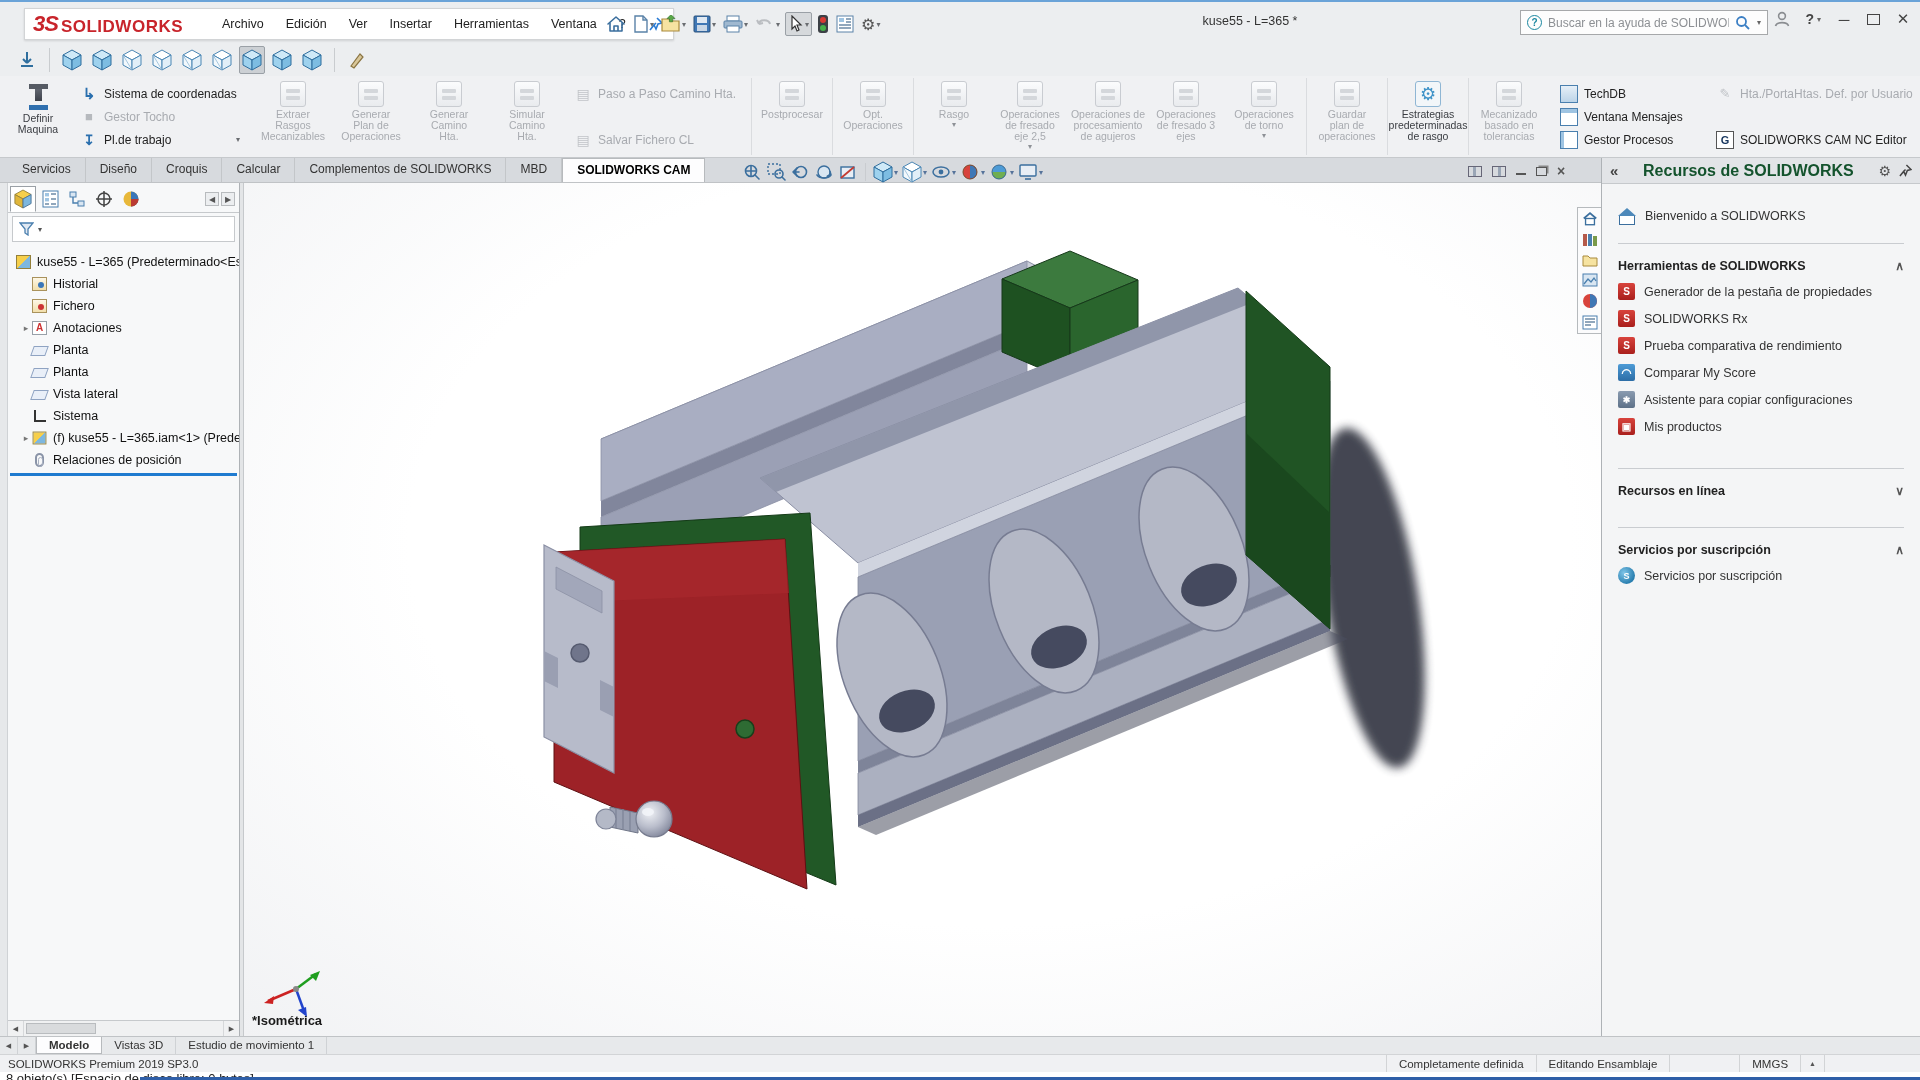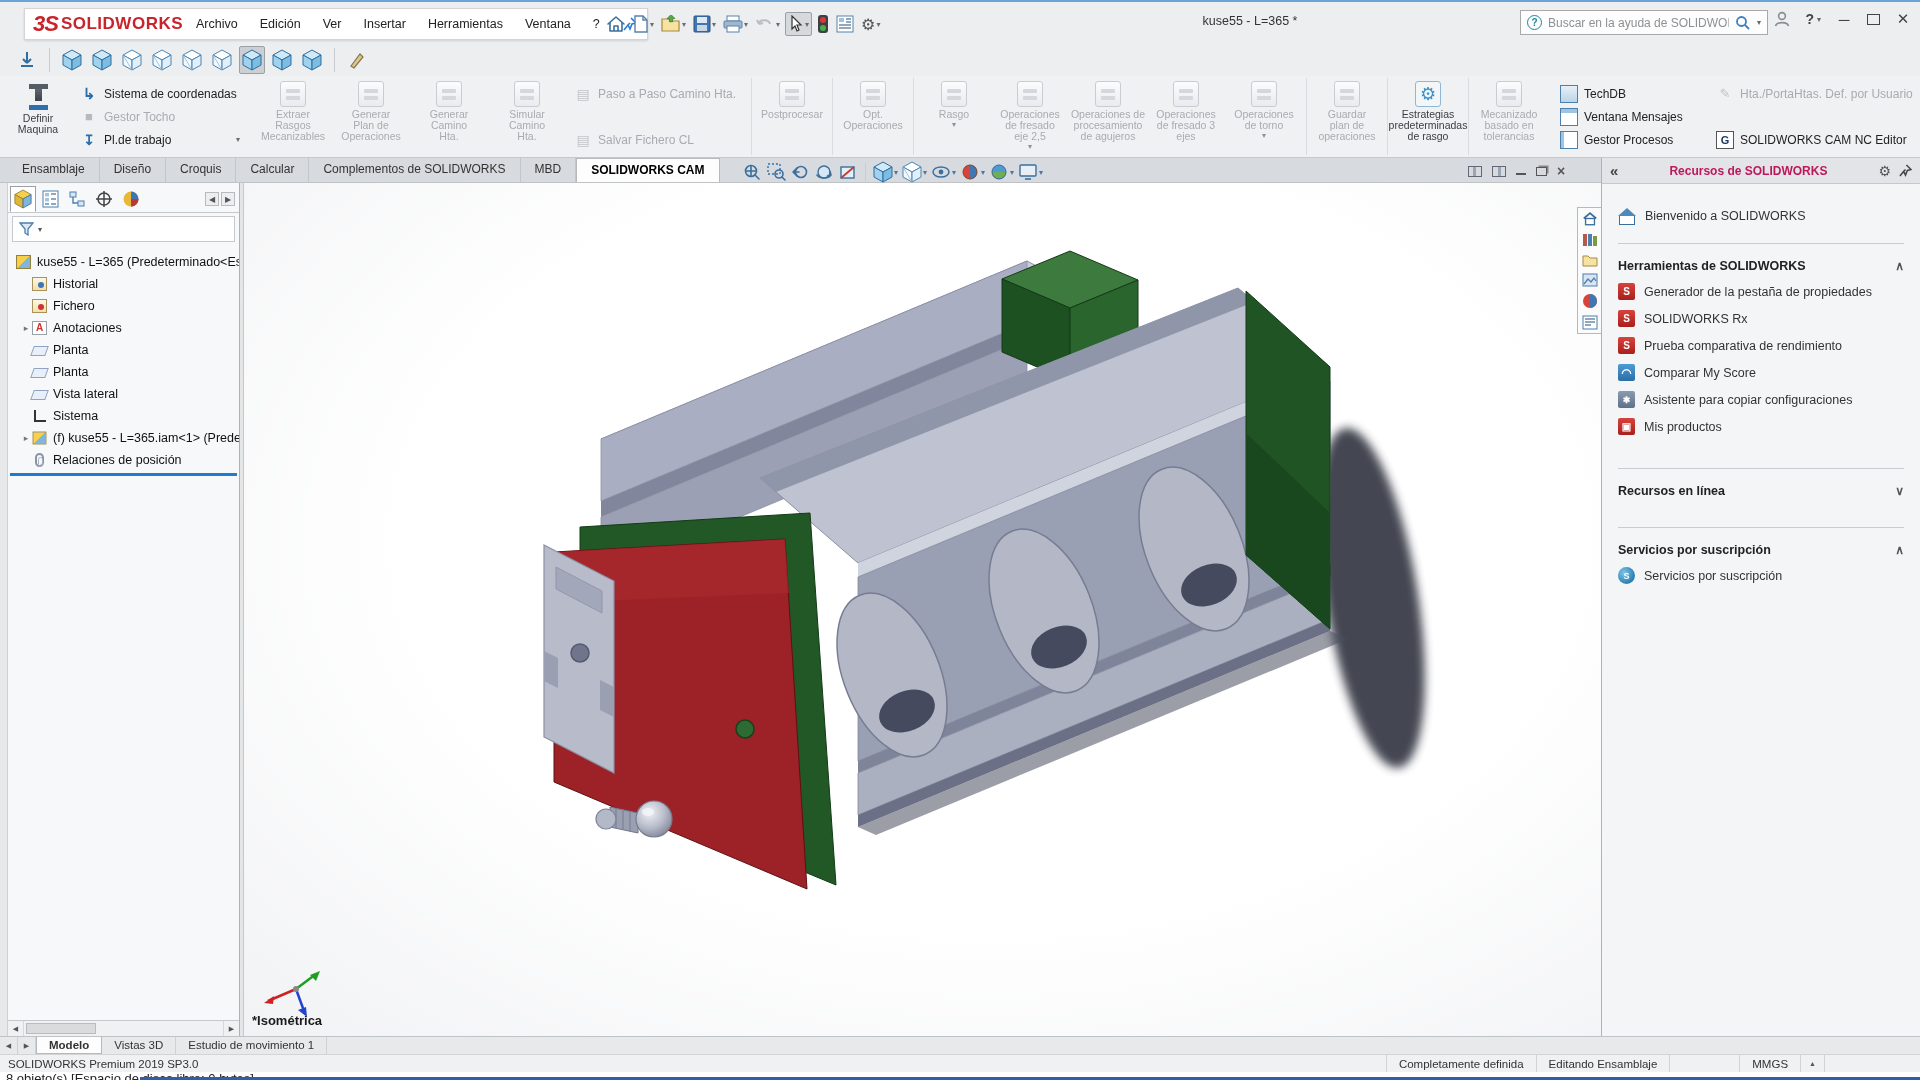--- a/index.html
+++ b/index.html
@@ -4,21 +4,21 @@
 <style>
   *{box-sizing:border-box;margin:0;padding:0}
   html,body{width:1920px;height:1080px;overflow:hidden}
   body{font-family:"Liberation Sans",sans-serif;font-size:12px;color:#222;background:#eceef0}
   #app{position:relative;width:1920px;height:1080px;background:#eceef0;border-top:2px solid #6aa3d8}
 
   
   .titlebar{position:absolute;left:0;top:0;width:100%;height:40px}
   .menu-strip{position:absolute;left:24px;top:6px;height:32px;display:flex;align-items:center;background:#fff;
     border:1px solid #d2d4d6;box-shadow:0 1px 2px rgba(0,0,0,.12);padding:0 10px 0 8px;gap:2px}
-  .logo{display:flex;align-items:center;cursor:default}
+  .logo{display:flex;align-items:flex-end;margin-right:26px;cursor:default}
   .logo .mark{color:#c8242b;font-weight:800;font-style:italic;font-size:22px;letter-spacing:-1px;margin-right:3px}
   .logo .name{color:#c8242b;font-weight:700;font-size:17px;letter-spacing:.5px}
   .menu-item{padding:6px 11px;font-size:12.5px;color:#222;cursor:default}
   .pin-btn{margin-left:10px;display:flex;align-items:center}
   .qat{position:absolute;left:604px;top:8px;height:28px;display:flex;align-items:center;gap:3px}
   .qat .qbtn{display:flex;align-items:center;gap:1px;padding:2px;border-radius:2px}
   .qat .dd{font-size:8px;color:#6a6d71}
   .qat .pressed{background:#d6d9dc;border:1px solid #9aa0a6}
   .doc-title{position:absolute;left:1090px;top:12px;width:320px;text-align:center;font-size:12.5px;color:#333}
   .searchbox{position:absolute;right:152px;top:8px;width:248px;height:25px;background:#fdfdfd;border:1px solid #a6a8aa;
@@ -131,21 +131,21 @@
 
   
   .viewport{position:absolute;left:244px;top:0;width:1357px;height:100%;background:radial-gradient(ellipse at 55% 42%,#ffffff 55%,#f1f2f4 100%);overflow:hidden}
   .view-label{position:absolute;left:8px;bottom:8px;font-size:13px;font-weight:700;color:#1a1a1a}
   
   .side-strip{position:absolute;right:0;top:24px;width:24px;background:#fbfbfc;border:1px solid #b6babd;border-right:none;display:flex;flex-direction:column;align-items:center;padding:3px 0;gap:6px}
 
   
   .taskpane{position:absolute;right:0;top:156px;width:319px;height:878px;background:#f4f5f6;border-left:1px solid #aeb2b6}
   .tp-header{height:26px;background:#e2e4e7;border-bottom:1px solid #c6c9cc;display:flex;align-items:center;padding:0 8px;gap:8px}
-  .tp-header .ttl{flex:1;text-align:center;font-weight:700;font-size:12px;color:#be185d}
+  .tp-header .ttl{flex:1;text-align:center;font-weight:700;font-size:16px;color:#14532d}
   .tp-collapse{font-size:15px;color:#444;font-weight:700}
   .tp-gear{font-size:14px;color:#555}
   .tp-body{padding:18px 16px}
   .tprow{display:flex;align-items:center;gap:9px;height:27px;font-size:12.5px;color:#333}
   .tpi{width:17px;height:17px;flex:none;border-radius:2px;display:flex;align-items:center;justify-content:center;color:#fff;font-size:10px;font-weight:700}
   .tpi[data-ic="swred"]{background:linear-gradient(#d8433c,#a91f1c)}
   .tpi[data-ic="swred"]::after{content:"S"}
   .tpi[data-ic="myscore"]{background:linear-gradient(#4d9bd6,#2c6da6)}
   .tpi[data-ic="myscore"]::after{content:"◠";font-size:12px}
   .tpi[data-ic="copycfg"]{background:linear-gradient(#8a9bb0,#5d7188)}
@@ -574,21 +574,21 @@
           <span class="sic" data-ic="nce"></span>
           <span class="slabel">SOLIDWORKS CAM NC Editor</span>
         </div>
 
     </div>
 
   </div>
 
   <div class="tabrow">
     <div style="display:flex">
-      <span class="ctab">Ensamblaje</span>
+      <span class="ctab">Servicios</span>
         <span class="ctab">Diseño</span>
         <span class="ctab">Croquis</span>
         <span class="ctab">Calcular</span>
         <span class="ctab">Complementos de SOLIDWORKS</span>
         <span class="ctab">MBD</span>
         <span class="ctab active">SOLIDWORKS CAM</span>
     </div>
   </div>
 
   <div class="hud">

